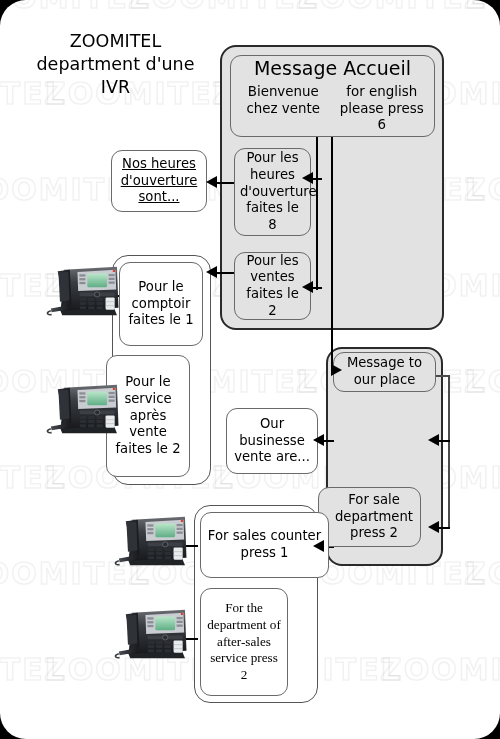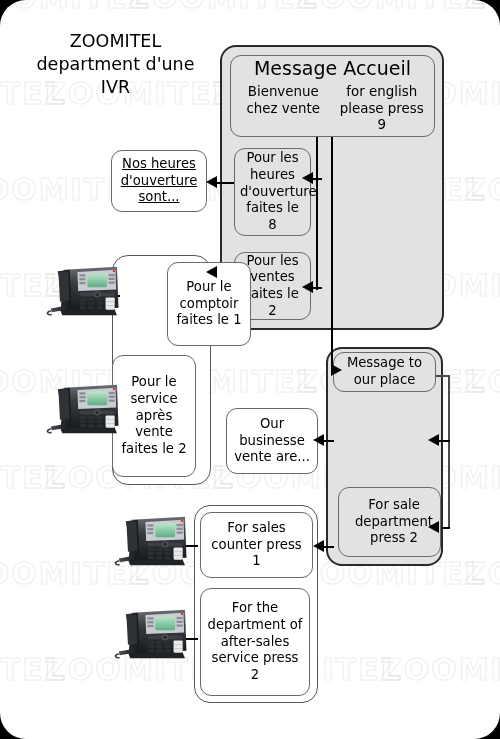--- a/index.html
+++ b/index.html
@@ -195,69 +195,69 @@
       <div>IVR</div>
     </div>
 
     <div class="grp gray" style="left:220px; top:45px; width:224px; height:285px;"></div>
 
     <div class="box on-gray" style="left:230px; top:55px; width:205px; height:82px;">
       <div class="inner">
         <div class="msg-title">Message Accueil</div>
         <div class="msg-cols">
           <div>Bienvenue chez vente</div>
-          <div>for english please press 9</div>
+          <div>for english please press 6</div>
         </div>
       </div>
     </div>
 
     <div class="box on-gray" style="left:234px; top:148px; width:77px; height:88px;">
       <div class="inner">Pour les heures d'ouverture faites le 8</div>
     </div>
 
     <div class="box on-gray" style="left:234px; top:252px; width:77px; height:68px;">
       <div class="inner">Pour les ventes faites le 2</div>
     </div>
 
     <div class="box on-white" style="left:111px; top:150px; width:96px; height:62px;text-decoration:underline;">
       <div class="inner">Nos heures d'ouverture sont...</div>
     </div>
 
     <div class="grp white" style="left:112px; top:255px; width:99px; height:230px;"></div>
 
-    <div class="box on-white" style="left:119px; top:262px; width:84px; height:84px;margin-left:48px;">
+    <div class="box on-white" style="left:119px; top:262px; width:84px; height:84px;">
       <div class="inner">Pour le comptoir faites le 1</div>
     </div>
 
-    <div class="box on-white" style="left:112px; top:355px; width:84px; height:122px;">
+    <div class="box on-white" style="left:106px; top:355px; width:84px; height:122px;">
       <div class="inner">Pour le service après vente faites le 2</div>
     </div>
 
     <div class="grp gray" style="left:326px; top:347px; width:117px; height:219px;"></div>
 
     <div class="box on-gray" style="left:333px; top:352px; width:103px; height:40px;">
       <div class="inner">Message to our place</div>
     </div>
 
 
-    <div class="box on-gray" style="left:338px; top:487px; width:103px; height:70px;padding-left:14px;">
+    <div class="box on-gray" style="left:318px; top:487px; width:103px; height:60px;padding-left:14px;">
       <div class="inner">For sale department press 2</div>
     </div>
 
     <div class="box on-white" style="left:226px; top:408px; width:92px; height:66px;">
       <div class="inner">Our businesse vente are...</div>
     </div>
 
     <div class="grp white" style="left:194px; top:505px; width:124px; height:198px;"></div>
 
-    <div class="box on-white" style="left:200px; top:512px; width:113px; height:66px;">
+    <div class="box on-white" style="left:200px; top:512px; width:129px; height:66px;">
       <div class="inner">For sales counter press 1</div>
     </div>
 
-    <div class="box on-white" style="left:200px; top:588px; width:110px; height:108px;">
+    <div class="box on-white" style="left:200px; top:588px; width:88px; height:108px;font-family:Liberation Serif, serif;">
       <div class="inner">For the department of after-sales service press 2</div>
     </div>
 
     <div class="ln v" style="left:316px; top:118px; height:172px;"></div>
     <div class="ln h" style="left:302px; top:118px; width:16px;"></div>
 
     <div class="ln h" style="left:312px; top:178px; width:10px;"></div>
     <div class="arrow left" style="left:302px; top:171.5px;"></div>
 
     <div class="ln h" style="left:312px; top:287px; width:10px;"></div>

